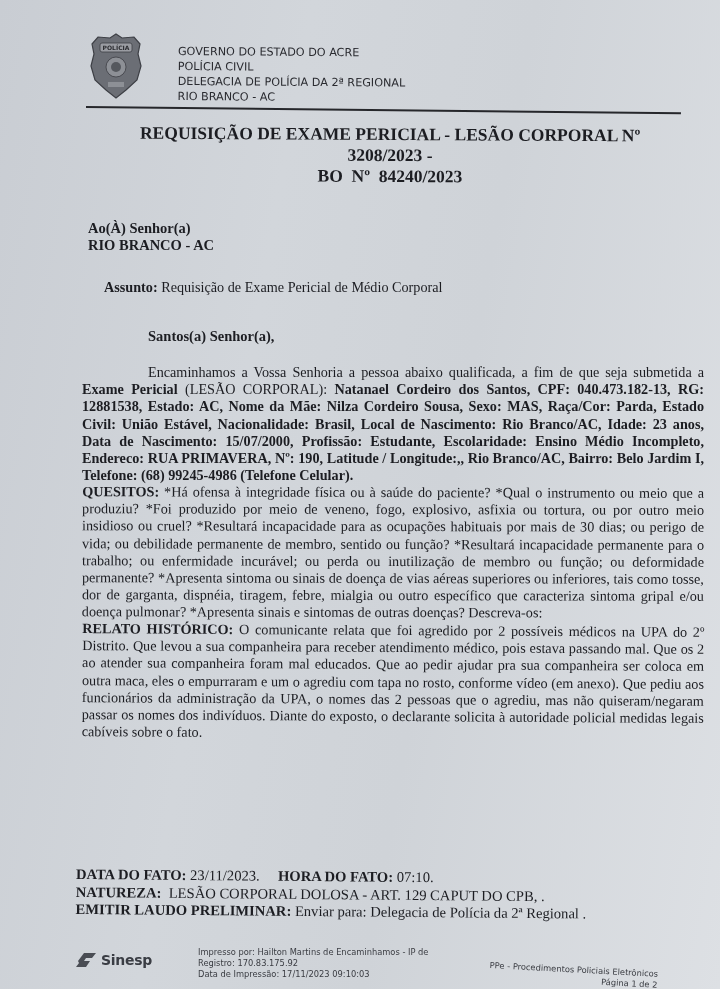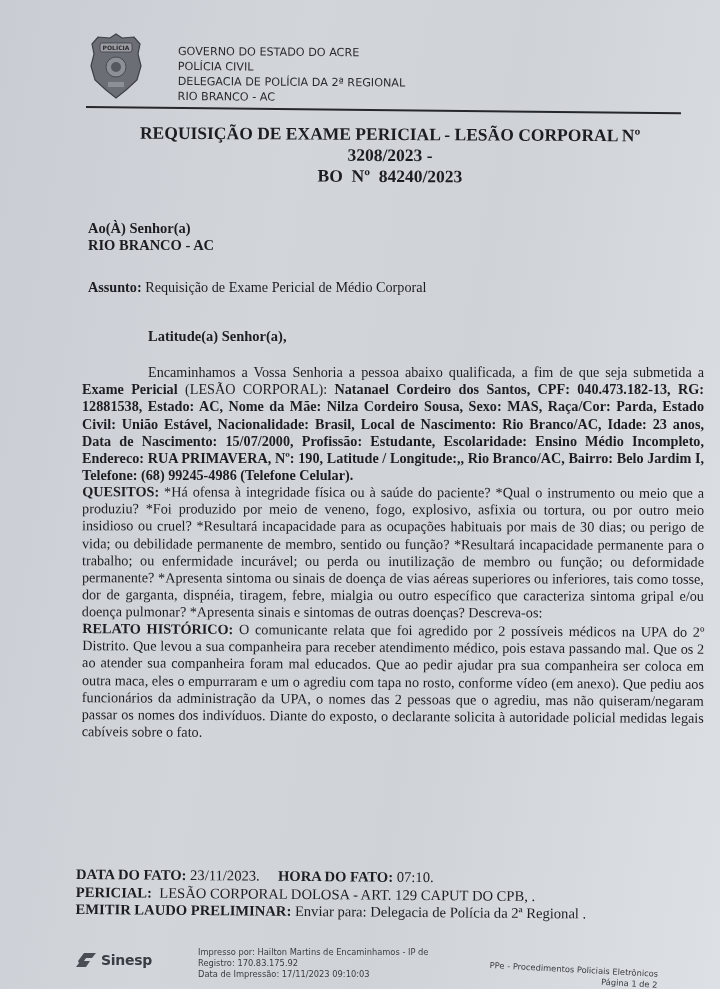--- a/index.html
+++ b/index.html
@@ -11,21 +11,21 @@
     position: relative;
   }
   .page { position: absolute; left: 0; top: 0; width: 720px; height: 989px; }
   .header { position: absolute; left: 88px; top: 30px; display: flex; align-items: flex-start; }
   .badge { width: 56px; height: 68px; margin-top: 2px; }
   .org { position: absolute; left: 90px; top: 14px; font-family: "DejaVu Sans", sans-serif; font-size: 11.2px; line-height: 15px; color: #2a2b30; white-space: nowrap; transform: rotate(0.4deg); transform-origin: left top; }
   .rule { position: absolute; left: 86px; top: 106px; width: 595px; height: 2px; background: #26272b; transform: rotate(0.6deg); transform-origin: left center; }
   .title { position: absolute; left: 80px; top: 124px; width: 620px; text-align: center; font-weight: bold; font-size: 17.5px; line-height: 21px; transform: rotate(0.3deg); }
   .addr { position: absolute; left: 88px; top: 220px; font-weight: bold; font-size: 14.5px; line-height: 17px; }
   .subject { position: absolute; left: 88px; top: 279px; font-size: 14.2px; }
-  .subject b { font-weight: bold; }
+  .subject b { font-weight: bold; margin-left: 16px; }
   .greet { position: absolute; left: 148px; top: 328px; font-weight: bold; font-size: 14.5px; }
   .body { position: absolute; left: 82px; top: 364px; width: 622px; font-size: 14.2px; line-height: 17.2px; text-align: justify; }
   .body p { margin: 0; }
   .indent { text-indent: 66px; }
   .b { font-weight: bold; }
   .facts { position: absolute; left: 76px; top: 866px; font-size: 14.6px; line-height: 17.5px; transform: rotate(0.5deg); transform-origin: left top; white-space: nowrap; }
   .footer { position: absolute; left: 76px; top: 935px; width: 640px; height: 54px; margin-top: 12px; }
   .sinesp { position: absolute; left: 0; top: 4px; display: flex; align-items: center; }
   .sinesp-mark { width: 22px; height: 18px; }
   .sinesp-text { font-family: "DejaVu Sans", sans-serif; font-weight: bold; font-size: 14px; color: #3a3d44; margin-left: 3px; letter-spacing: -0.3px; }
@@ -65,35 +65,35 @@
   <div class="addr">
     <div>Ao(À) Senhor(a)</div>
     <div>RIO BRANCO - AC</div>
   </div>
 
   <div class="subject">
     <b>Assunto:</b>
     <span>Requisição de Exame Pericial de Médio Corporal</span>
   </div>
 
-  <div class="greet">Latitude(a) Senhor(a),</div>
+  <div class="greet">Santos(a) Senhor(a),</div>
 
   <div class="body">
     <p class="indent"><span>Encaminhamos a Vossa Senhoria a pessoa abaixo qualificada, a fim de que seja submetida a </span><span class="b">Exame Pericial</span><span style="white-space:pre"> (LESÃO CORPORAL): </span><span class="b">Natanael Cordeiro dos Santos, CPF: 040.473.182-13, RG: 12881538, Estado: AC, Nome da Mãe: Nilza Cordeiro Sousa, Sexo: MAS, Raça/Cor: Parda, Estado Civil: União Estável, Nacionalidade: Brasil, Local de Nascimento: Rio Branco/AC, Idade: 23 anos, Data de Nascimento: 15/07/2000, Profissão: Estudante, Escolaridade: Ensino Médio Incompleto, Endereco: RUA PRIMAVERA, Nº: 190, Latitude / Longitude:,, Rio Branco/AC, Bairro: Belo Jardim I, Telefone: (68) 99245-4986 (Telefone Celular).</span></p>
     <p style="transform: rotate(0.15deg);"><span class="b">QUESITOS:</span><span> *Há ofensa à integridade física ou à saúde do paciente? *Qual o instrumento ou meio que a produziu? *Foi produzido por meio de veneno, fogo, explosivo, asfixia ou tortura, ou por outro meio insidioso ou cruel? *Resultará incapacidade para as ocupações habituais por mais de 30 dias; ou perigo de vida; ou debilidade permanente de membro, sentido ou função? *Resultará incapacidade permanente para o trabalho; ou enfermidade incurável; ou perda ou inutilização de membro ou função; ou deformidade permanente? *Apresenta sintoma ou sinais de doença de vias aéreas superiores ou inferiores, tais como tosse, dor de garganta, dispnéia, tiragem, febre, mialgia ou outro específico que caracteriza sintoma gripal e/ou doença pulmonar? *Apresenta sinais e sintomas de outras doenças? Descreva-os:</span></p>
     <p style="transform: rotate(0.35deg);"><span class="b">RELATO HISTÓRICO:</span><span> O comunicante relata que foi agredido por 2 possíveis médicos na UPA do 2º Distrito. Que levou a sua companheira para receber atendimento médico, pois estava passando mal. Que os 2 ao atender sua companheira foram mal educados. Que ao pedir ajudar pra sua companheira ser coloca em outra maca, eles o empurraram e um o agrediu com tapa no rosto, conforme vídeo (em anexo). Que pediu aos funcionários da administração da UPA, o nomes das 2 pessoas que o agrediu, mas não quiseram/negaram passar os nomes dos indivíduos. Diante do exposto, o declarante solicita à autoridade policial medidas legais cabíveis sobre o fato.</span></p>
   </div>
 
   <div class="facts">
     <div>
       <span class="b">DATA DO FATO:</span><span style="white-space:pre"> 23/11/2023.</span>
       &nbsp;&nbsp;&nbsp;&nbsp;<span class="b">HORA DO FATO:</span><span style="white-space:pre"> 07:10.</span>
     </div>
     <div>
-      <span class="b">PERICIAL:</span><span style="white-space:pre">  LESÃO CORPORAL DOLOSA - ART. 129 CAPUT DO CPB, .</span>
+      <span class="b">NATUREZA:</span><span style="white-space:pre">  LESÃO CORPORAL DOLOSA - ART. 129 CAPUT DO CPB, .</span>
     </div>
     <div>
       <span class="b">EMITIR LAUDO PRELIMINAR:</span><span style="white-space:pre"> Enviar para: Delegacia de Polícia da 2ª Regional .</span>
     </div>
   </div>
 
   <div class="footer">
     <div class="sinesp">
       <svg class="sinesp-mark" viewBox="0 0 22 18">
         <path d="M2 10 L8 2 L20 2 L16 7 L10 7 L8 10 L14 10 L10 16 L0 16 L3 12 Z" fill="#4a4d54"></path>

